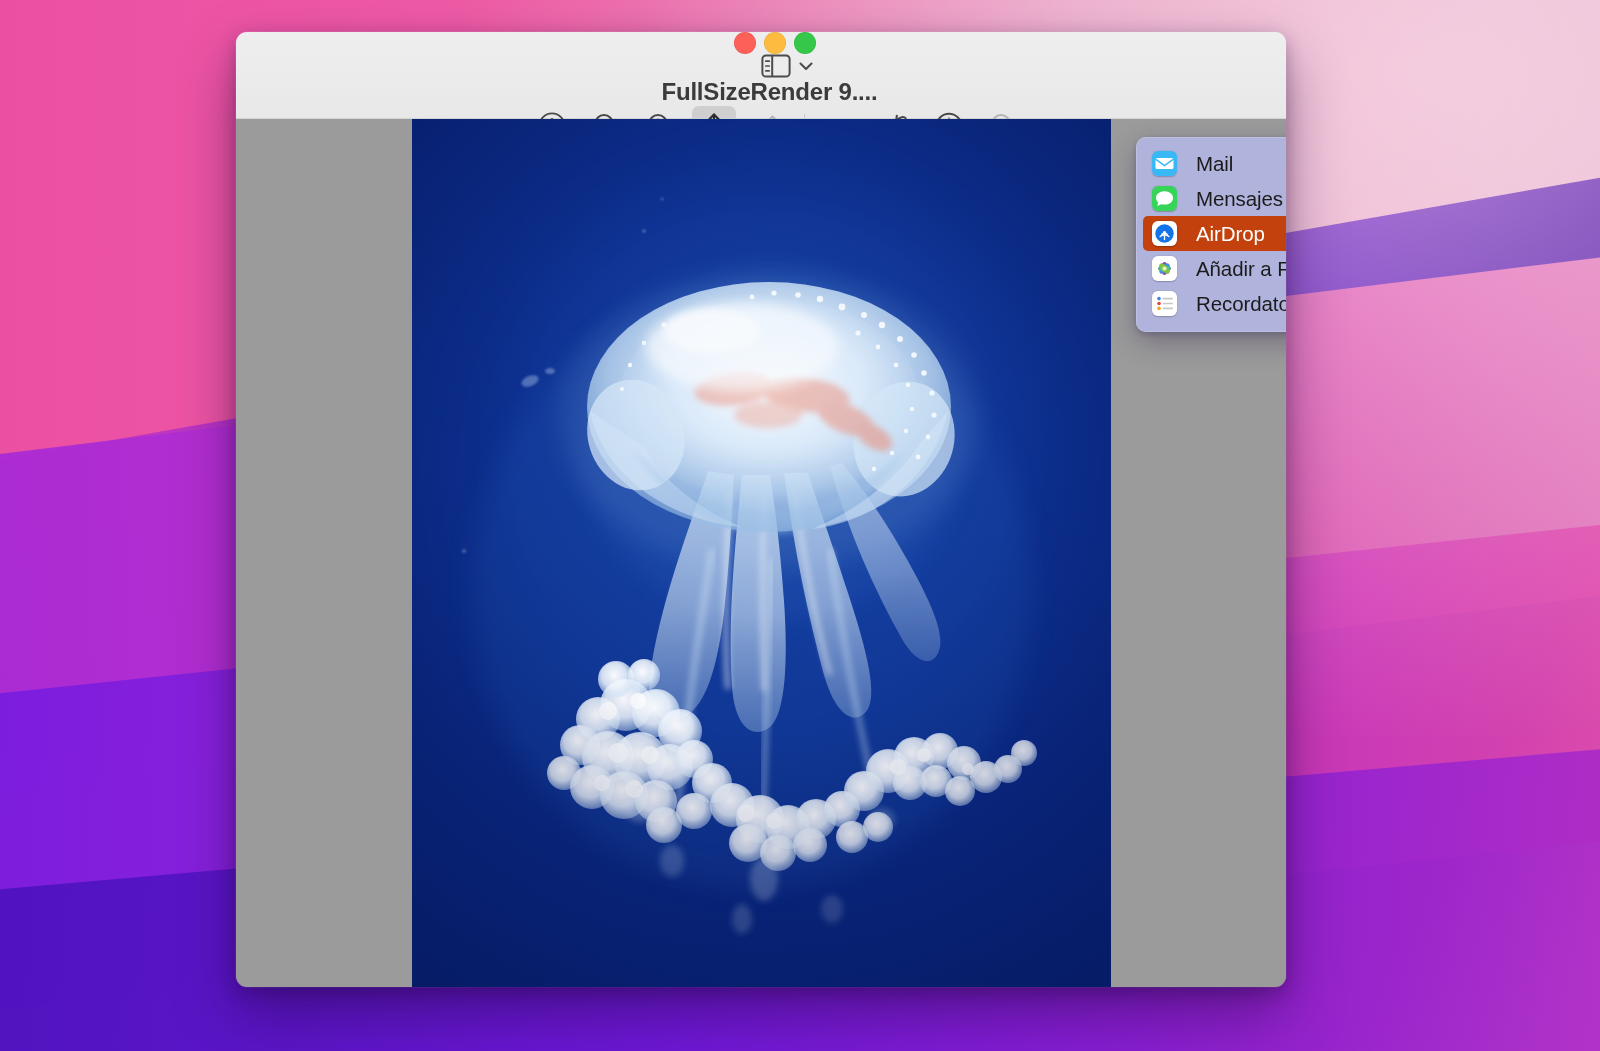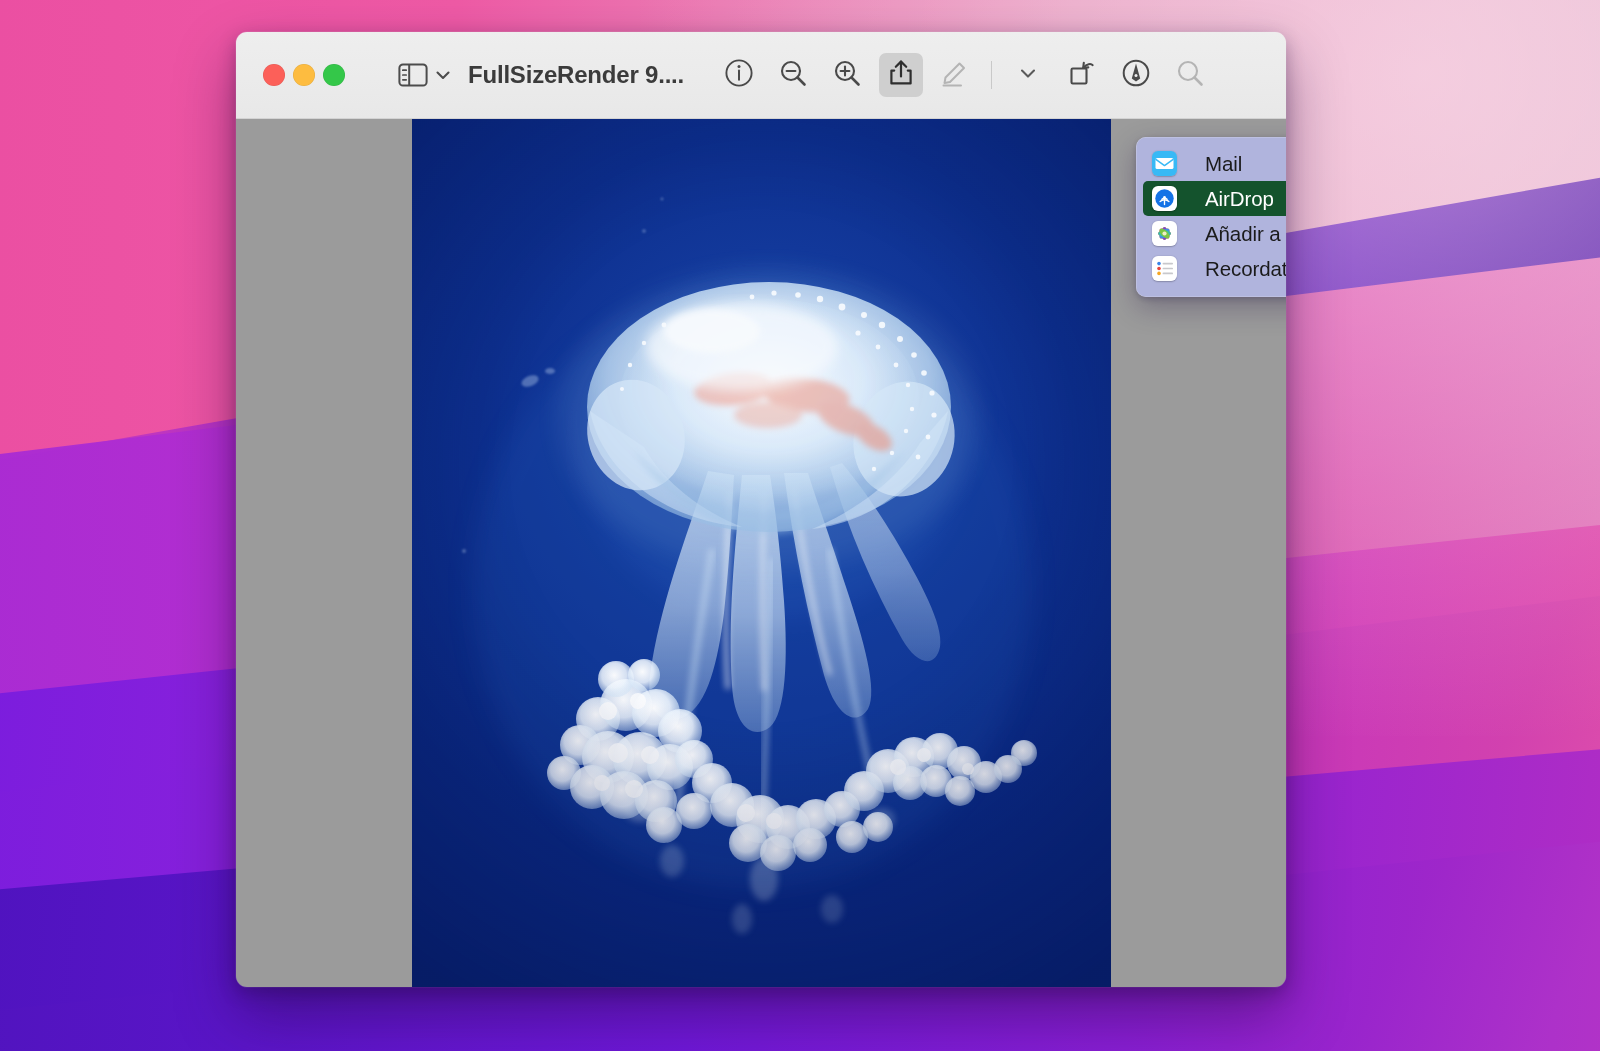--- a/index.html
+++ b/index.html
@@ -90,20 +90,21 @@
   }
 
   
   #titlebar {
     position: relative;
     height: 87px;
     background: linear-gradient(180deg, #eeeeee 0%, #ebebeb 55%, #e8e8e8 100%);
     border-bottom: 1px solid #d3d3d3;
     display: flex;
     align-items: center;
+    flex-direction: column;
   }
 
   .traffic-lights {
     display: flex;
     gap: 8px;
     margin-left: 27px;
   }
   .tl {
     width: 22px; height: 22px;
     border-radius: 50%;
@@ -199,23 +200,23 @@
       inset 0 0 0 .5px rgba(255,255,255,.35);
     z-index: 40;
   }
   .menu-item {
     display: flex;
     align-items: center;
     height: 35px;
     margin: 0 7px;
     padding: 0 9px;
     border-radius: 5px;
-    gap: 28px;
-  }
-  .menu-item.selected { background: #14532d; }
+    gap: 19px;
+  }
+  .menu-item.selected { background: #c2410c; }
   .menu-item .mi-label {
     font-size: 20.5px;
     color: #1b1b1b;
     letter-spacing: -.1px;
     white-space: nowrap;
   }
   .menu-item.selected .mi-label { color: #ffffff; }
   .mi-icon {
     width: 25px; height: 25px;
     border-radius: 6px;
@@ -559,20 +560,29 @@
           <svg width="25" height="25" viewBox="0 0 25 25">
             <rect width="25" height="25" rx="6" fill="#38b9f5"></rect>
             <rect width="25" height="25" rx="6" fill="url(#g)" opacity="0"></rect>
             <rect x="3.5" y="7" width="18" height="11" rx="1.6" fill="#ffffff"></rect>
             <path d="M3.5,8.2 L12.5,14.6 L21.5,8.2" fill="none" stroke="#38b9f5" stroke-width="1.5" stroke-linejoin="round"></path>
           </svg>
         </span>
         <span class="mi-label">Mail</span>
       </div>
 
+      <div class="menu-item">
+        <span class="mi-icon">
+          <svg width="25" height="25" viewBox="0 0 25 25">
+            <rect width="25" height="25" rx="6" fill="#37d45a"></rect>
+            <path d="M12.5,5.2 C17.6,5.2 21,8.2 21,11.9 C21,15.6 17.6,18.6 12.5,18.6 C11.3,18.6 10.2,18.45 9.2,18.18 L5.2,20 L6.3,16.6 C4.9,15.35 4,13.72 4,11.9 C4,8.2 7.4,5.2 12.5,5.2 Z" fill="#ffffff"></path>
+          </svg>
+        </span>
+        <span class="mi-label">Mensajes</span>
+      </div>
 
       <div class="menu-item selected">
         <span class="mi-icon">
           <svg width="25" height="25" viewBox="0 0 25 25">
             <rect width="25" height="25" rx="6" fill="#ffffff"></rect>
             <circle cx="12.5" cy="12.5" r="9.2" fill="#1473e6"></circle>
             <g fill="none" stroke="#ffffff" stroke-width="1.35" stroke-linecap="round">
               <path d="M8.1,15.6 A6.2,6.2 0 0 1 16.9,15.6"></path>
               <path d="M9.9,13.3 A3.7,3.7 0 0 1 15.1,13.3"></path>
             </g>

